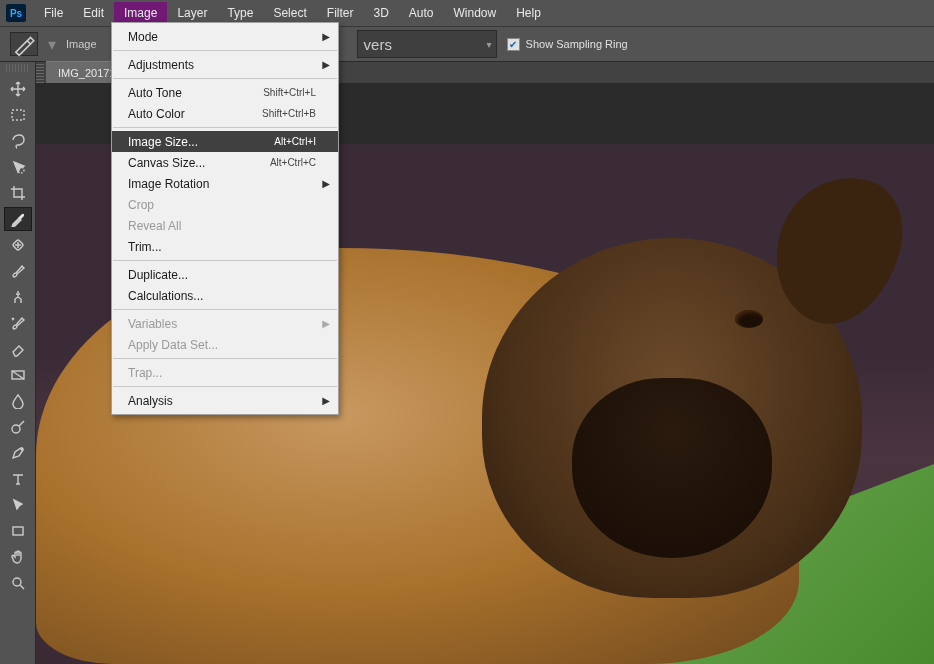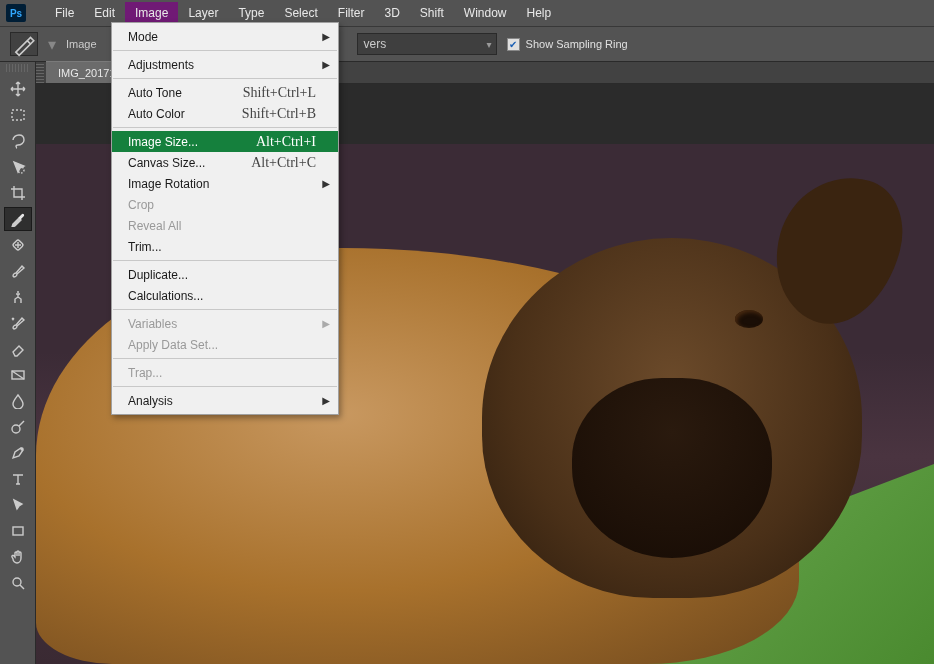--- a/index.html
+++ b/index.html
@@ -1,28 +1,28 @@
 <!DOCTYPE html>
 <html><head>
 <meta charset="utf-8">
 <style>
 * { margin: 0; padding: 0; box-sizing: border-box; font-family: "Segoe UI", Tahoma, sans-serif; }
 body { background: #535353; width: 934px; height: 664px; overflow: hidden; position: relative; }
 
 
-.menubar { height: 26px; background: #535353; display: flex; align-items: center; padding-left: 6px; gap: 11px; }
+.menubar { height: 26px; background: #535353; display: flex; align-items: center; padding-left: 6px; gap: 0; }
 .app-icon { width: 20px; height: 18px; background: #001e36; color: #31a8ff; font-size: 10px; font-weight: bold; display: flex; align-items: center; justify-content: center; border-radius: 2px; margin-right: 8px; }
 .menu-item { color: #e8e8e8; font-size: 12px; padding: 4px 10px; cursor: default; }
 .menu-item.active { background: #701a75; }
 
 
 .optionsbar { height: 36px; background: #535353; border-top: 1px solid #383838; border-bottom: 1px solid #2a2a2a; display: flex; align-items: center; padding-left: 10px; gap: 10px; }
 .tool-preview { width: 28px; height: 24px; display: flex; align-items: center; justify-content: center; color: #ccc; border: 1px solid #2a2a2a; background: #424242; }
 .opt-label { color: #ccc; font-size: 11px; }
-.opt-dropdown { height: 22px; background: #3f3f3f; border: 1px solid #2a2a2a; color: #ccc; font-size: 12px; padding: 0 20px 0 6px; display: flex; align-items: center; position: relative; }
+.opt-dropdown { height: 28px; background: #3f3f3f; border: 1px solid #2a2a2a; color: #ccc; font-size: 15px; padding: 0 20px 0 6px; display: flex; align-items: center; position: relative; }
 .opt-dropdown::after { content: "▾"; position: absolute; right: 4px; font-size: 10px; color: #999; }
 .opt-check { display: flex; align-items: center; gap: 6px; color: #e0e0e0; font-size: 11px; }
 .checkbox { width: 13px; height: 13px; background: #e0e0e0; border: 1px solid #888; display: flex; align-items: center; justify-content: center; font-size: 10px; color: #1a5fb4; }
 
 
 .toolbar-wrap { position: absolute; left: 0; top: 62px; width: 36px; height: calc(100% - 62px); background: #535353; border-right: 1px solid #2a2a2a; }
 .toolbar-handle { height: 8px; background: repeating-linear-gradient(90deg, #666 0 1px, transparent 1px 3px); margin: 2px 6px; }
 .toolbar { display: flex; flex-direction: column; align-items: center; padding-top: 2px; }
 .tool-btn { width: 28px; height: 24px; display: flex; align-items: center; justify-content: center; color: #ccc; font-size: 14px; margin: 1px 0; cursor: default; position: relative; }
 .tool-btn.active { background: #2f2f2f; border: 1px solid #1a1a1a; }
@@ -44,43 +44,43 @@
 .dog-body { position:absolute; left:0; bottom:0; width:85%; height:80%; background: radial-gradient(ellipse at 40% 40%, #c89860 0%, #a8712c 50%, #7a5020 90%); border-radius: 40% 60% 20% 10% / 50% 50% 20% 10%; }
 .dog-head { position:absolute; right:8%; top:18%; width:380px; height:360px; background: radial-gradient(ellipse at 50% 40%, #6b4a2a 0%, #4a3018 60%, #2a1a0c 100%); border-radius: 50% 50% 45% 45%; }
 .dog-ear { position:absolute; right:4%; top:6%; width:120px; height:150px; background:#3a2410; border-radius: 60% 40% 50% 50% / 50% 40% 60% 50%; transform: rotate(15deg); }
 .dog-muzzle { position:absolute; right:18%; top:45%; width:200px; height:180px; background: radial-gradient(circle at 50% 30%, #2a1a0e 0%, #1a0e06 80%); border-radius: 45% 45% 50% 50%; }
 .dog-eye { position:absolute; right:19%; top:32%; width:28px; height:18px; background:#1a0e06; border-radius:50%; box-shadow: inset 2px 2px 4px #4a2a10; }
 
 
 .dropdown { position: absolute; left: 111px; top: 22px; width: 228px; background: #f0f0f0; border: 1px solid #a0a0a0; box-shadow: 2px 3px 6px rgba(0,0,0,0.35); font-size: 12px; color: #1a1a1a; z-index: 100; padding: 3px 0; }
 .dd-item { height: 21px; padding: 0 22px 0 16px; display: flex; align-items: center; justify-content: space-between; cursor: default; position: relative; }
 .dd-item.disabled { color: #999; }
-.dd-item.highlighted { background: #15803d; color: #fff; }
-.dd-item .shortcut { font-size: 14px; color: #444; font-family: Liberation Serif, serif; }
+.dd-item.highlighted { background: #404040; color: #fff; }
+.dd-item .shortcut { font-size: 10px; color: #444; }
 .dd-item.highlighted .shortcut { color: #fff; }
 .dd-sep { height: 1px; background: #c8c8c8; margin: 3px 1px; }
 .dd-arrow { position: absolute; right: 8px; font-size: 10px; color: #333; }
 .dd-item.disabled .dd-arrow { color: #aaa; }
 
 </style>
 </head>
 <body>
 
 <div class="menubar">
   <div class="app-icon">Ps</div>
   <div id="menu-items" style="display: flex; justify-content: space-between;">
       <div class="menu-item">File</div>
       <div class="menu-item">Edit</div>
       <div class="menu-item active">Image</div>
       <div class="menu-item">Layer</div>
       <div class="menu-item">Type</div>
       <div class="menu-item">Select</div>
       <div class="menu-item">Filter</div>
       <div class="menu-item">3D</div>
-      <div class="menu-item">Shift</div>
+      <div class="menu-item">Auto</div>
       <div class="menu-item">Window</div>
       <div class="menu-item">Help</div>
     </div>
 </div>
 
 <div class="optionsbar">
   <div class="tool-preview">
     <svg viewBox="0 0 16 16">
         <path d="M3 13 L10 6 L12 8 L5 15 Z M10 6 L12 4 L14 6 L12 8" stroke="#ccc" fill="none"></path>
       </svg>

